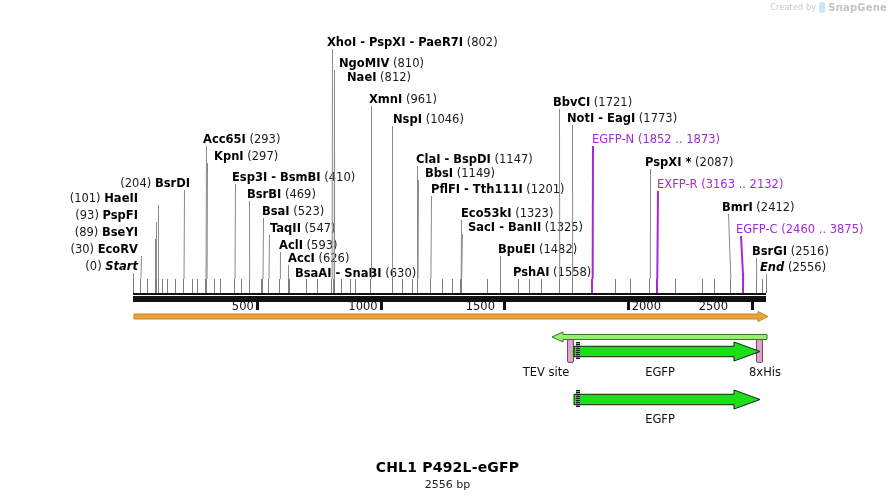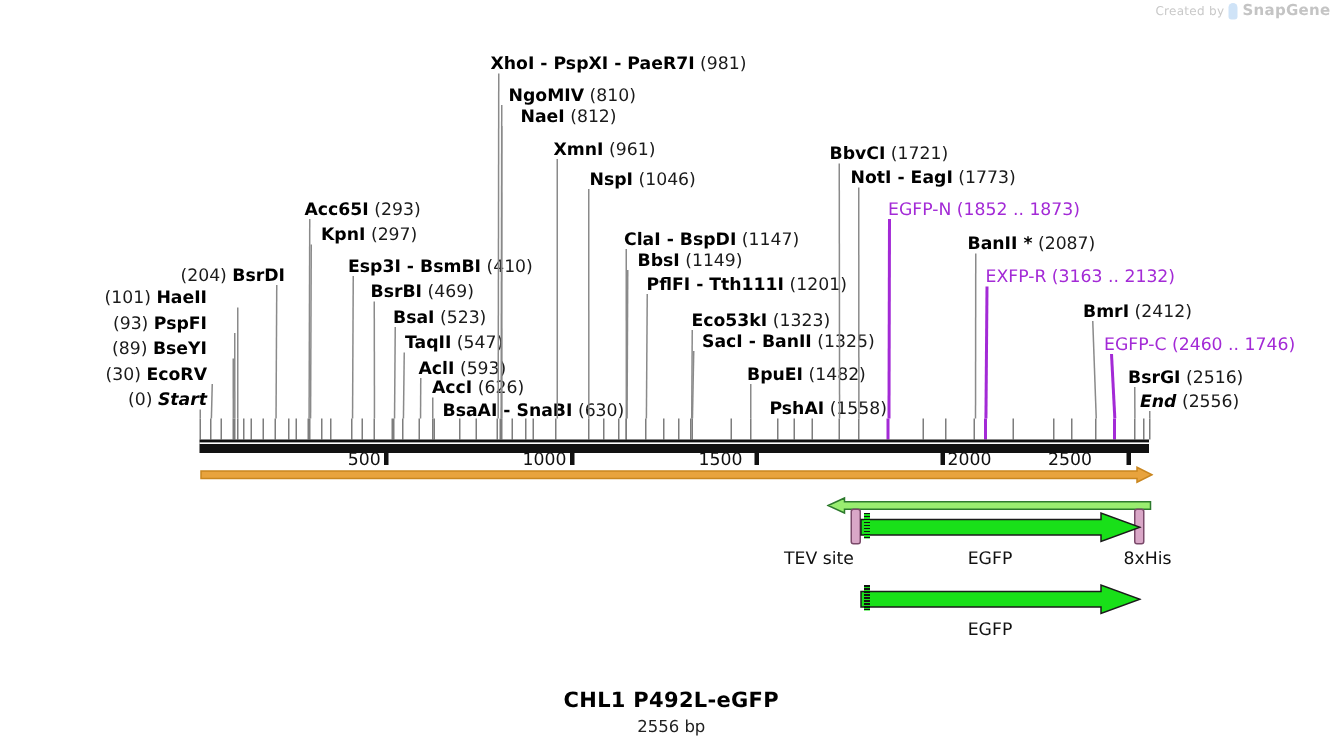--- a/index.html
+++ b/index.html
@@ -87,39 +87,39 @@
       <div class="lbl right" style="left: 190px; top: 177px;"><span class="pos">(204)  </span><span class="nm">BsrDI</span></div>
       <div class="lbl" style="left: 203px; top: 133px;"><span class="nm">Acc65I</span><span class="pos">  (293)</span></div>
       <div class="lbl" style="left: 214px; top: 150px;"><span class="nm">KpnI</span><span class="pos">  (297)</span></div>
       <div class="lbl" style="left: 232px; top: 171px;"><span class="nm">Esp3I  -  BsmBI</span><span class="pos">  (410)</span></div>
       <div class="lbl" style="left: 247px; top: 188px;"><span class="nm">BsrBI</span><span class="pos">  (469)</span></div>
       <div class="lbl" style="left: 262px; top: 205px;"><span class="nm">BsaI</span><span class="pos">  (523)</span></div>
       <div class="lbl" style="left: 270px; top: 222px;"><span class="nm">TaqII</span><span class="pos">  (547)</span></div>
       <div class="lbl" style="left: 279px; top: 239px;"><span class="nm">AclI</span><span class="pos">  (593)</span></div>
       <div class="lbl" style="left: 288px; top: 252px;"><span class="nm">AccI</span><span class="pos">  (626)</span></div>
       <div class="lbl" style="left: 295px; top: 267px;"><span class="nm">BsaAI  -  SnaBI</span><span class="pos">  (630)</span></div>
-      <div class="lbl" style="left: 327px; top: 36px;"><span class="nm">XhoI  -  PspXI  -  PaeR7I</span><span class="pos">  (981)</span></div>
+      <div class="lbl" style="left: 327px; top: 36px;"><span class="nm">XhoI  -  PspXI  -  PaeR7I</span><span class="pos">  (802)</span></div>
       <div class="lbl" style="left: 339px; top: 57px;"><span class="nm">NgoMIV</span><span class="pos">  (810)</span></div>
       <div class="lbl" style="left: 347px; top: 71px;"><span class="nm">NaeI</span><span class="pos">  (812)</span></div>
       <div class="lbl" style="left: 369px; top: 93px;"><span class="nm">XmnI</span><span class="pos">  (961)</span></div>
       <div class="lbl" style="left: 393px; top: 113px;"><span class="nm">NspI</span><span class="pos">  (1046)</span></div>
       <div class="lbl" style="left: 416px; top: 153px;"><span class="nm">ClaI  -  BspDI</span><span class="pos">  (1147)</span></div>
       <div class="lbl" style="left: 425px; top: 167px;"><span class="nm">BbsI</span><span class="pos">  (1149)</span></div>
       <div class="lbl" style="left: 431px; top: 183px;"><span class="nm">PflFI  -  Tth111I</span><span class="pos">  (1201)</span></div>
       <div class="lbl" style="left: 461px; top: 207px;"><span class="nm">Eco53kI</span><span class="pos">  (1323)</span></div>
       <div class="lbl" style="left: 468px; top: 221px;"><span class="nm">SacI  -  BanII</span><span class="pos">  (1325)</span></div>
       <div class="lbl" style="left: 498px; top: 243px;"><span class="nm">BpuEI</span><span class="pos">  (1482)</span></div>
       <div class="lbl" style="left: 513px; top: 266px;"><span class="nm">PshAI</span><span class="pos">  (1558)</span></div>
       <div class="lbl" style="left: 553px; top: 96px;"><span class="nm">BbvCI</span><span class="pos">  (1721)</span></div>
       <div class="lbl" style="left: 567px; top: 112px;"><span class="nm">NotI  -  EagI</span><span class="pos">  (1773)</span></div>
       <div class="lbl purple" style="left: 592px; top: 133px;"><span class="nm">EGFP-N</span><span class="pos">  (1852 .. 1873)</span></div>
-      <div class="lbl" style="left: 645px; top: 156px;"><span class="nm">BanII *</span><span class="pos">  (2087)</span></div>
+      <div class="lbl" style="left: 645px; top: 156px;"><span class="nm">PspXI *</span><span class="pos">  (2087)</span></div>
       <div class="lbl purple" style="left: 657px; top: 178px;"><span class="nm">EXFP-R</span><span class="pos">  (3163 .. 2132)</span></div>
       <div class="lbl" style="left: 722px; top: 201px;"><span class="nm">BmrI</span><span class="pos">  (2412)</span></div>
-      <div class="lbl purple" style="left: 736px; top: 223px;"><span class="nm">EGFP-C</span><span class="pos">  (2460 .. 1746)</span></div>
+      <div class="lbl purple" style="left: 736px; top: 223px;"><span class="nm">EGFP-C</span><span class="pos">  (2460 .. 3875)</span></div>
       <div class="lbl" style="left: 752px; top: 245px;"><span class="nm">BsrGI</span><span class="pos">  (2516)</span></div>
       <div class="lbl" style="left: 760px; top: 261px;"><span class="nm ital">End</span><span class="pos">  (2556)</span></div>
     </div>
   <div id="leaders-layer">
       <div class="leader" style="left: 133px; top: 273px; height: 6px; transform: rotate(0deg);"></div>
       <div class="leader" style="left: 141px; top: 256px; height: 23.0071px; transform: rotate(1.4207deg);"></div>
       <div class="leader" style="left: 155px; top: 239px; height: 40px; transform: rotate(-0.0588424deg);"></div>
       <div class="leader" style="left: 156px; top: 222px; height: 57px; transform: rotate(-0.0318545deg);"></div>
       <div class="leader" style="left: 158px; top: 205px; height: 74px; transform: rotate(-0.0099964deg);"></div>
       <div class="leader" style="left: 184px; top: 190px; height: 89.0013px; transform: rotate(0.308283deg);"></div>

